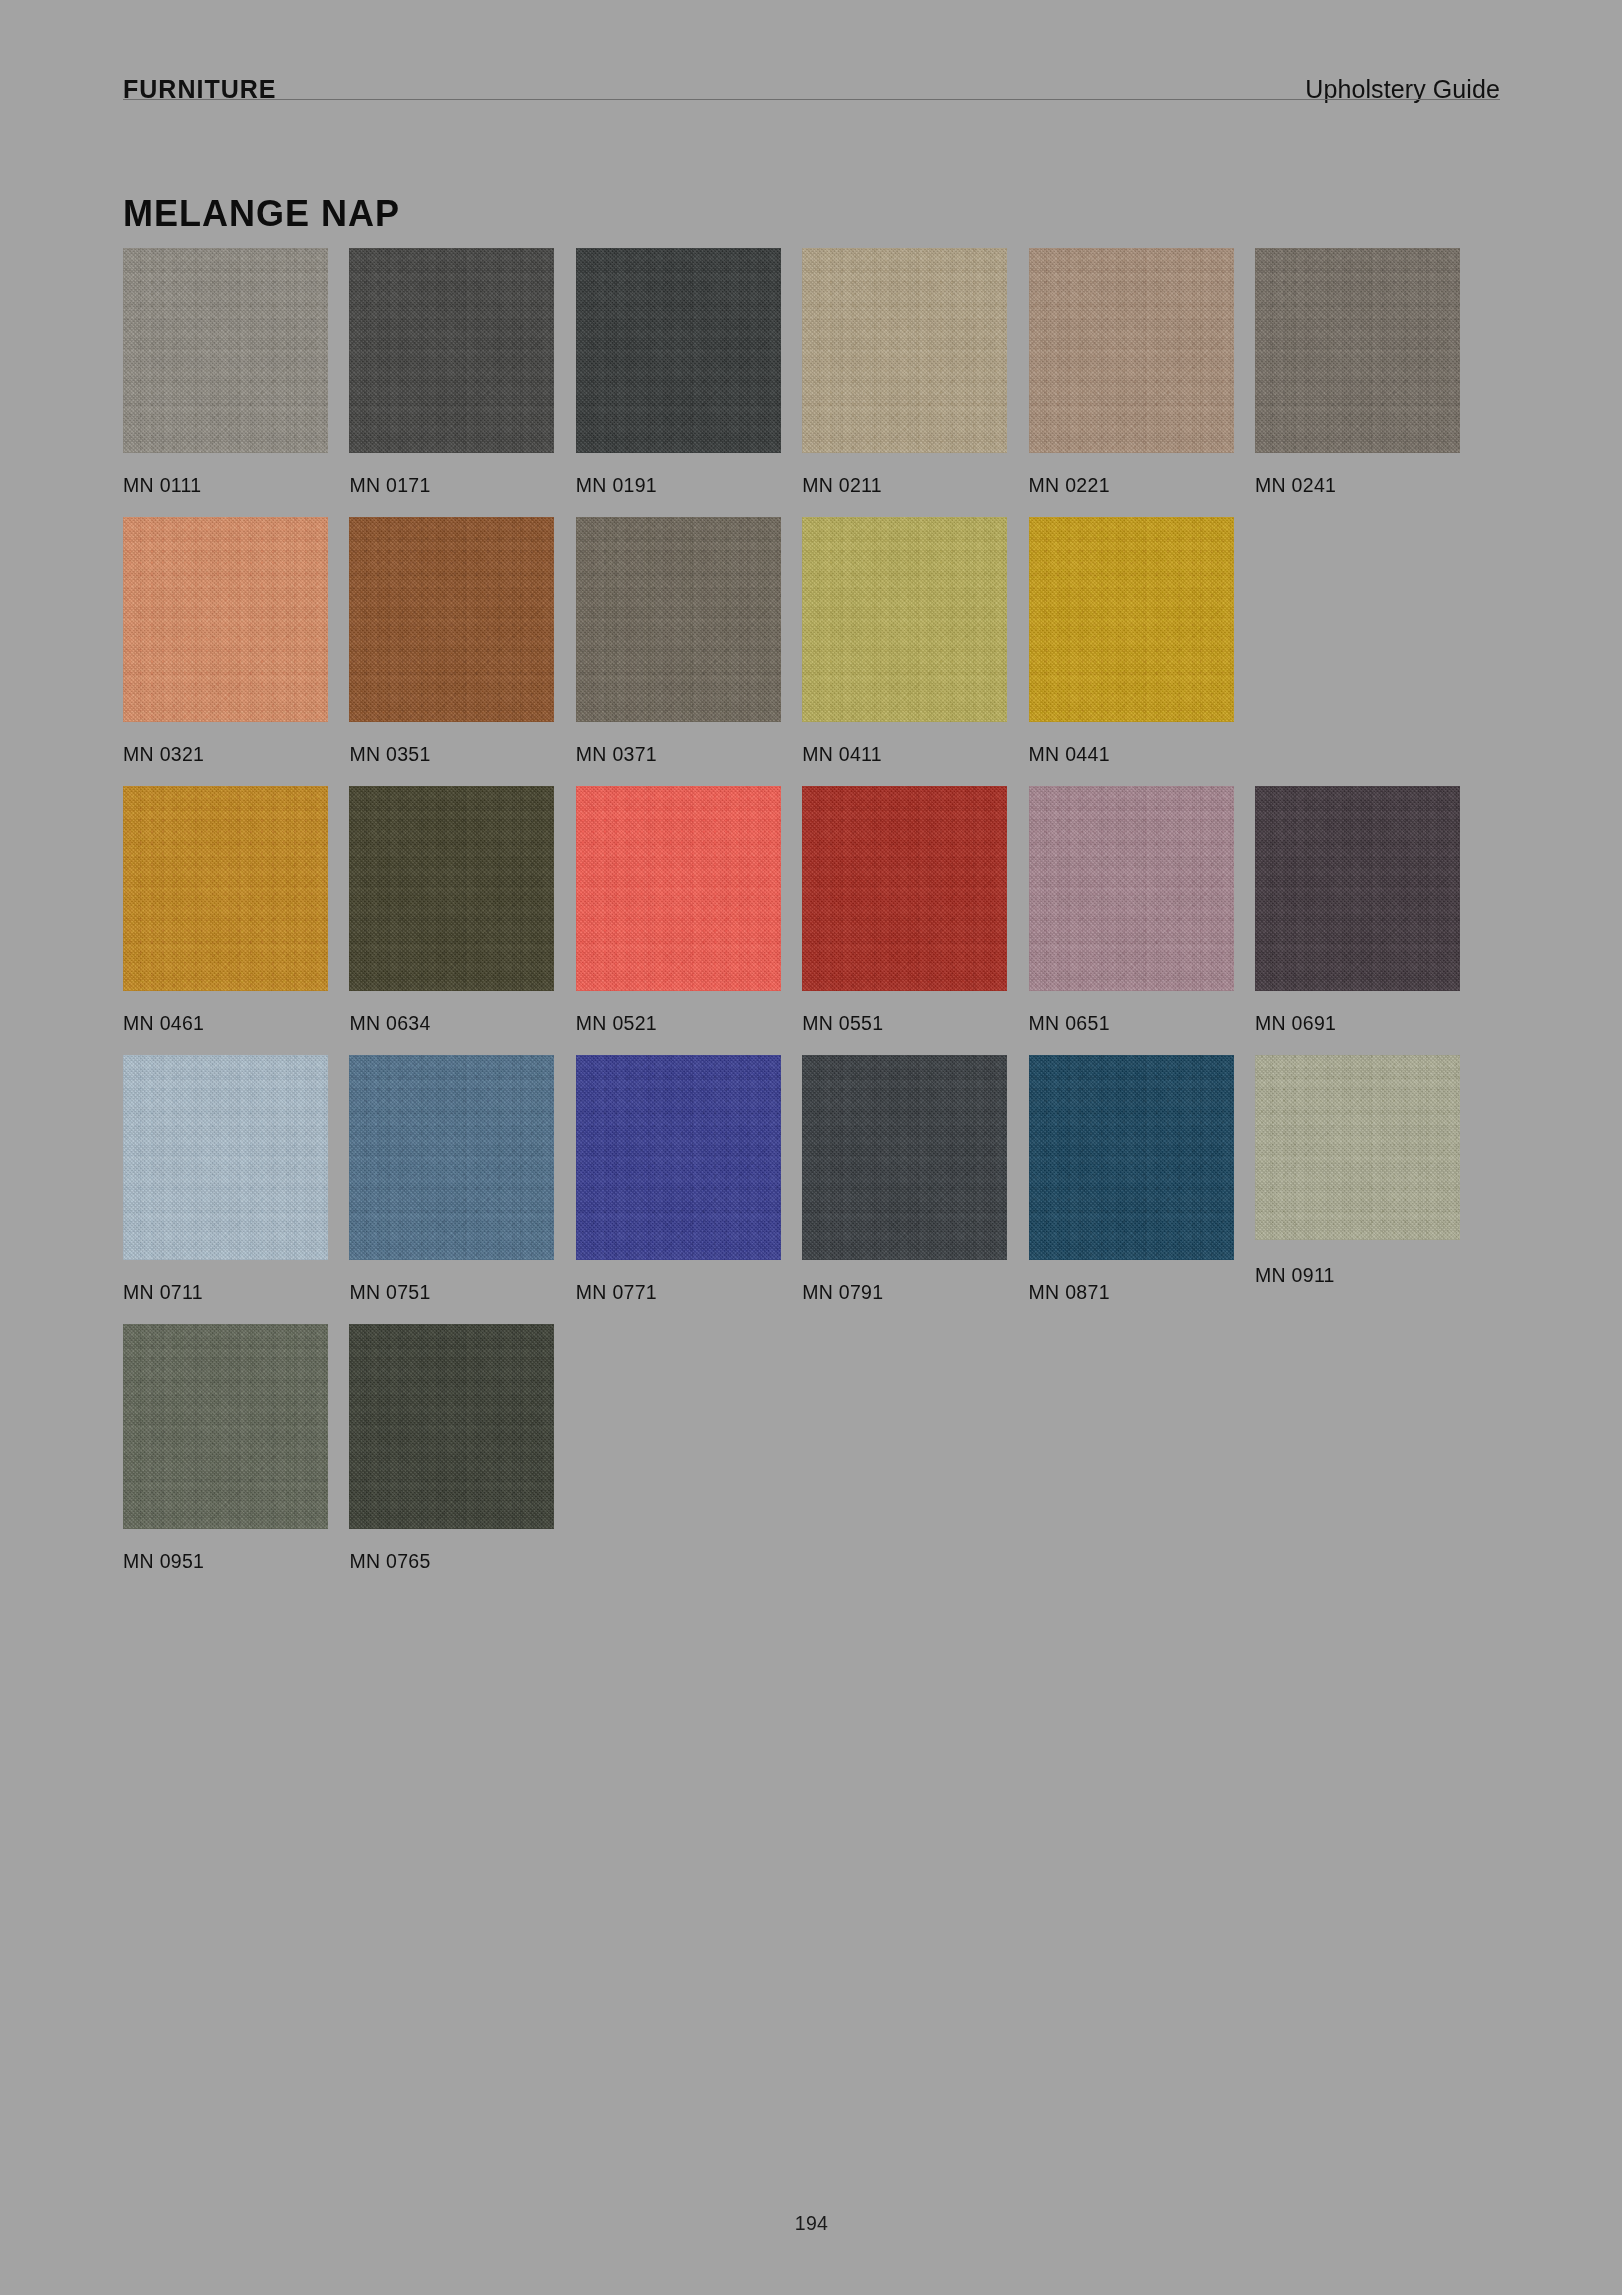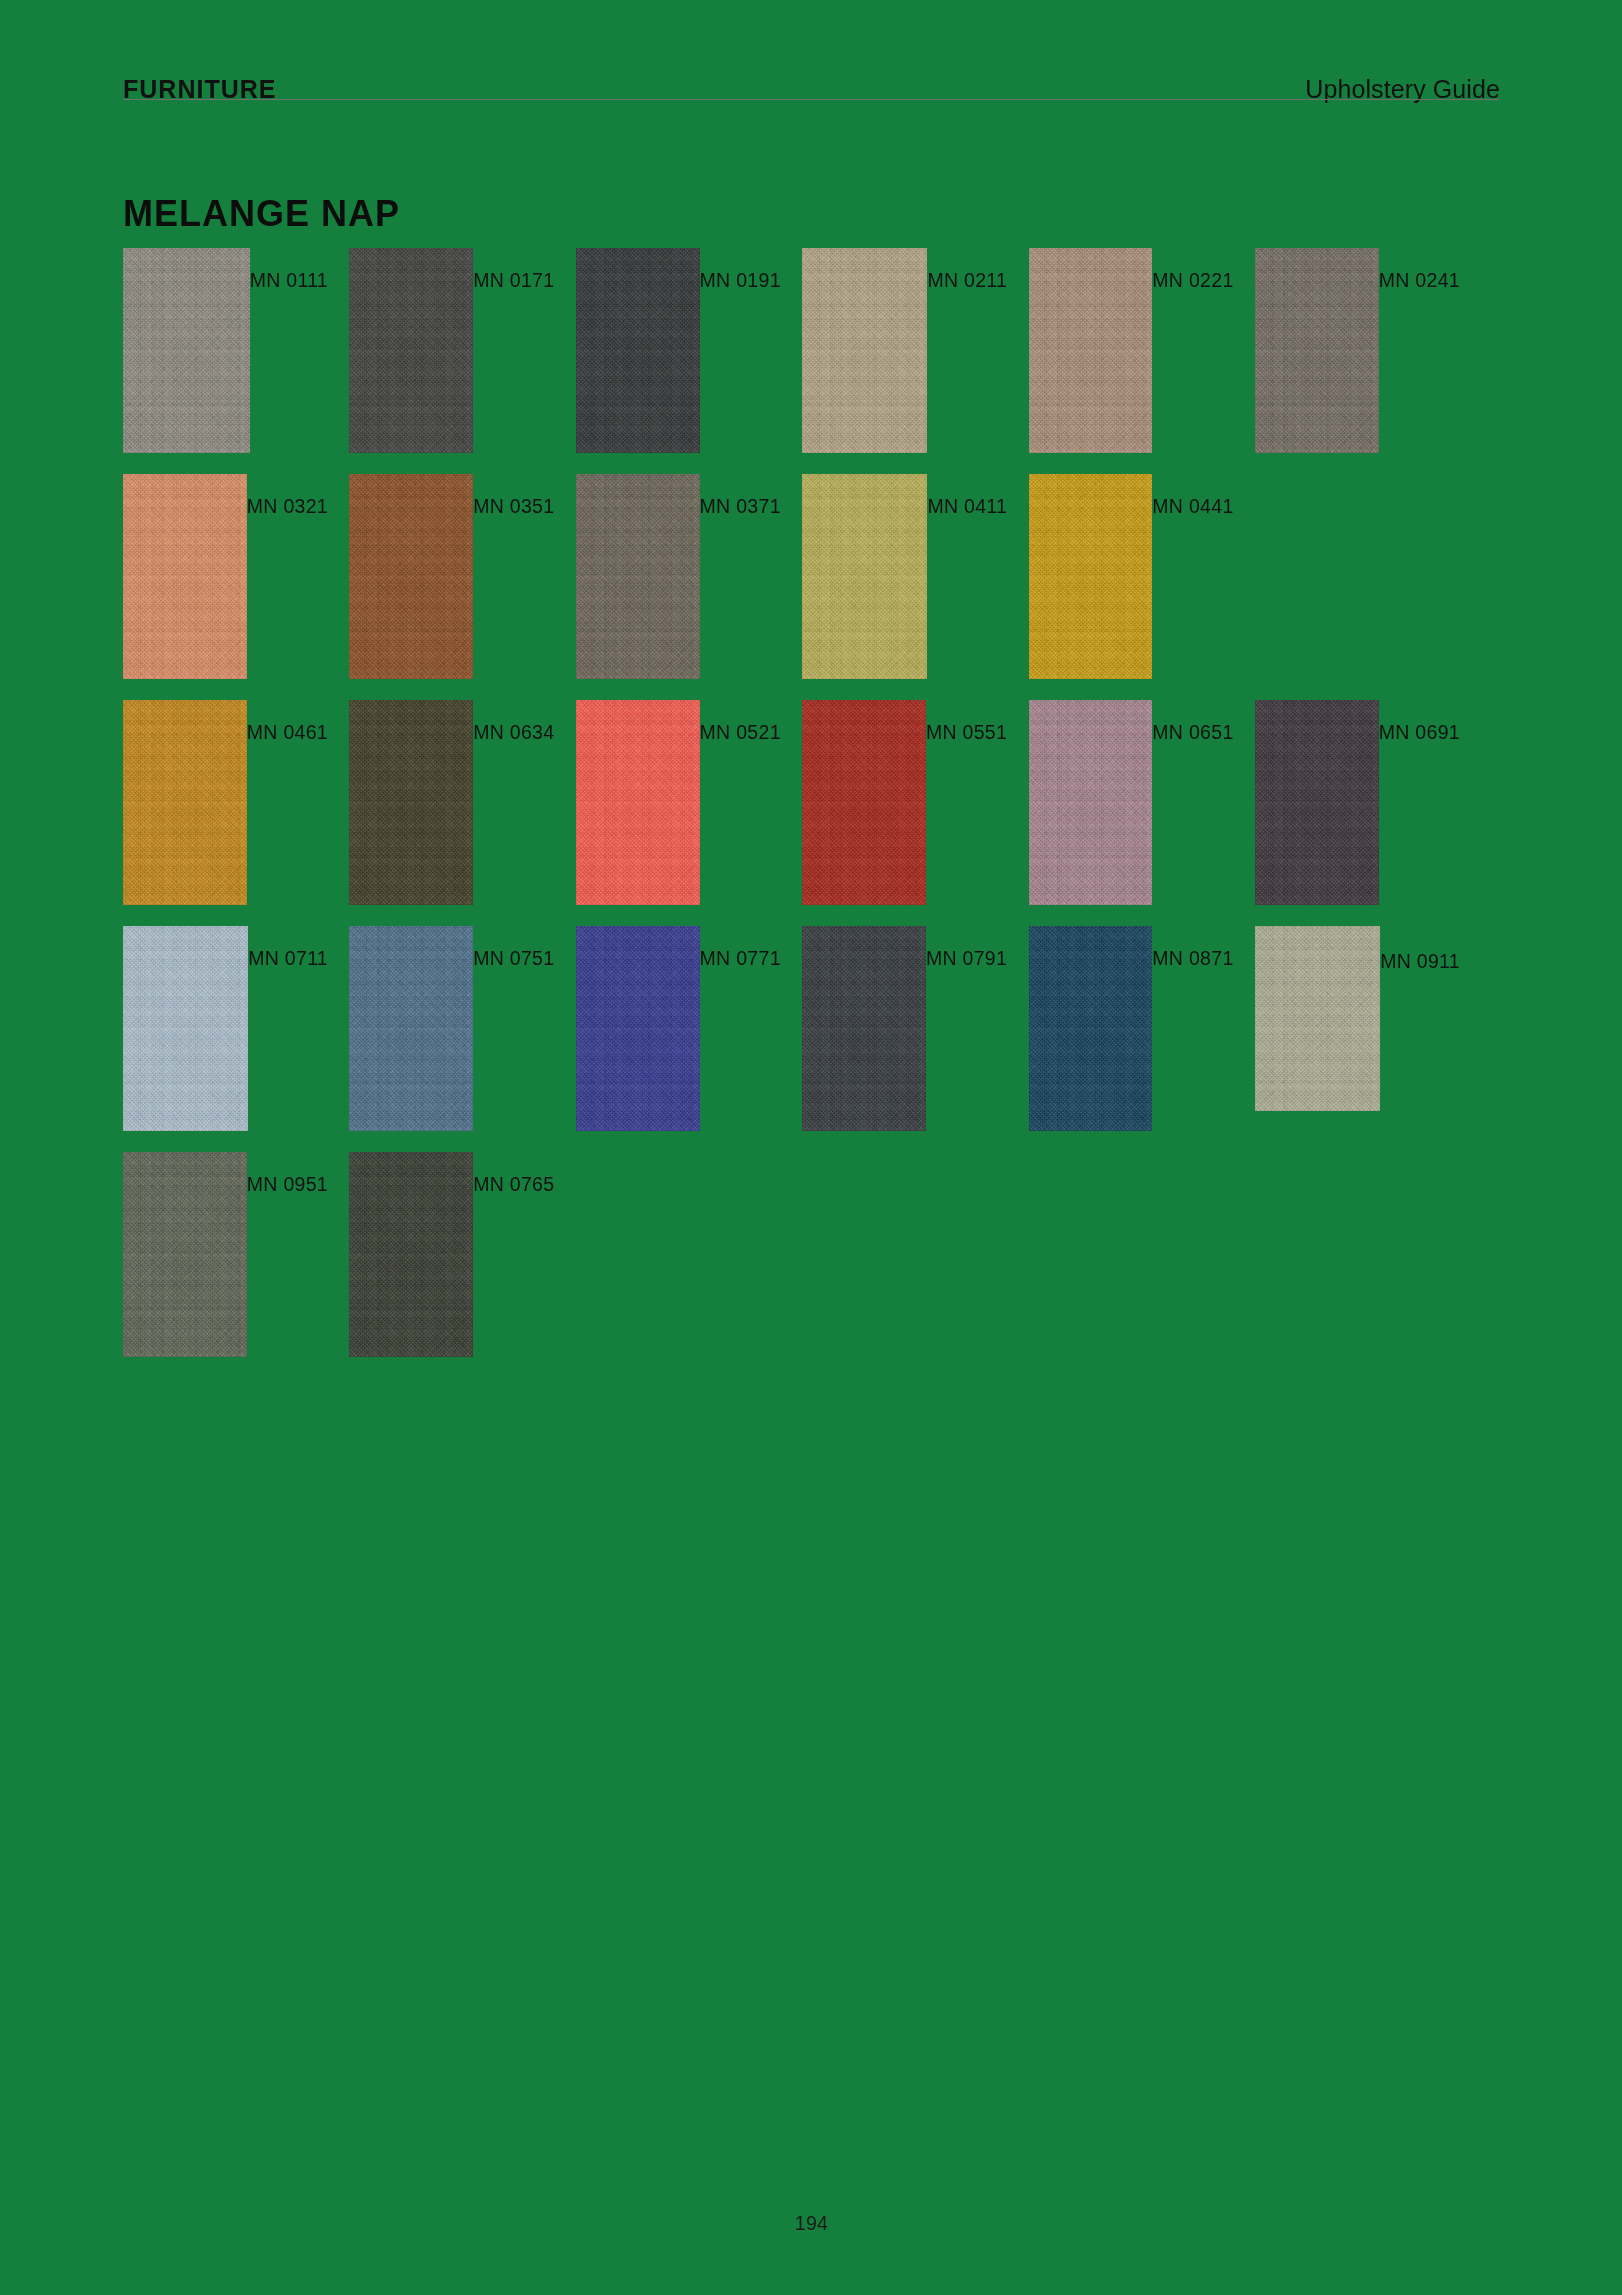--- a/index.html
+++ b/index.html
@@ -15,21 +15,21 @@
     color: #111111;
     overflow: hidden;
   }
 
   
   .page {
     position: absolute;
     left: 0; top: 0;
     width: 1623px;
     height: 2295px;
-    background: #15803d;
+    background: #a3a3a3;
   }
 
   
   .header {
     position: absolute;
     left: 123px;
     top: 45px;
     width: 1377px;
     height: 57px;
     display: flex;
@@ -80,20 +80,21 @@
     width: 1378px;
   }
   .swatch-row {
     display: flex;
     gap: 21.4px;
     margin-bottom: 21px;
   }
   .swatch-cell {
     width: 205px;
     display: flex;
+    flex-direction: column;
   }
   .swatch-chip {
     width: 205px;
     height: 205px;
     position: relative;
     overflow: hidden;
     
     background-image:
       repeating-linear-gradient(45deg,  rgba(255,255,255,0.055) 0 1.3px, rgba(0,0,0,0.055) 1.3px 2.6px),
       repeating-linear-gradient(-45deg, rgba(255,255,255,0.045) 0 1.3px, rgba(0,0,0,0.045) 1.3px 2.6px),

